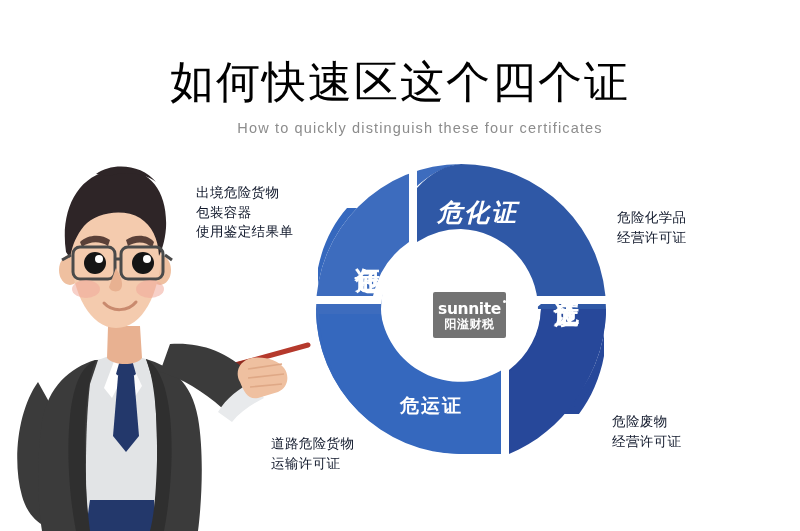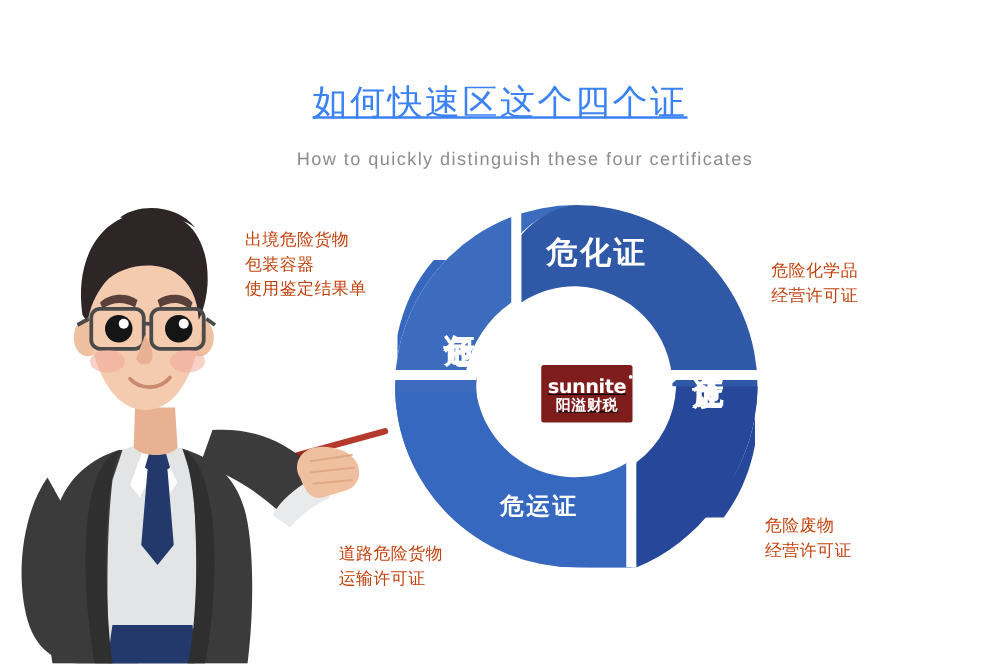--- a/index.html
+++ b/index.html
@@ -18,28 +18,27 @@
 
   
   #header {
     position: absolute;
     left: 0;
     top: 58px;
     width: 800px;
     text-align: center;
   }
   #title {
-    font-size: 28px;
+    font-size: 44px;
     line-height: 48px;
     letter-spacing: 2px;
-    color: #3b82f6;
+    color: #000000;
     font-weight: 400;
     font-family: "DejaVu Sans", "Liberation Sans", sans-serif;
     white-space: nowrap;
-    text-decoration: underline;
   }
   #subtitle {
     margin-top: 13px;
     font-size: 14.5px;
     line-height: 18px;
     letter-spacing: 1.15px;
     color: #8c8c8c;
     font-weight: 400;
     white-space: nowrap;
     padding-left: 40px;
@@ -112,24 +111,25 @@
   .seg-label {
     position: absolute;
     color: #ffffff;
     font-weight: 700;
     font-family: "DejaVu Sans", "Liberation Sans", sans-serif;
     pointer-events: none;
     white-space: pre;
   }
   #label-top {
     left: 437px;
-    top: 187px;
+    top: 198px;
     font-size: 25px;
     letter-spacing: 2px;
     line-height: 30px;
+    font-style: italic;
   }
   #label-right {
     left: 549px;
     top: 281px;
     font-size: 25px;
     line-height: 34px;
     letter-spacing: 0px;
     writing-mode: vertical-rl;
     text-orientation: upright;
   }
@@ -145,21 +145,21 @@
     top: 248px;
     font-size: 25px;
     line-height: 34px;
     writing-mode: vertical-rl;
     text-orientation: upright;
   }
 
   
   .anno {
     position: absolute;
-    color: #c2410c;
+    color: #0f172a;
     font-size: 13.5px;
     line-height: 19.5px;
     letter-spacing: 0.4px;
     font-family: "DejaVu Sans", "Liberation Sans", sans-serif;
     white-space: pre-line;
   }
   #anno-tl { left: 196px; top: 183px; }
   #anno-tr { left: 617px; top: 208px; }
   #anno-br { left: 612px; top: 378px; margin-top: 34px; }
   #anno-bl { left: 271px; top: 434px; }
@@ -360,21 +360,21 @@
         <circle cx="152" cy="145" r="72" fill="#ffffff"></circle>
       </g>
     </svg>
   </div>
 
   <div class="seg-label" id="label-top">危化证</div>
   <div class="seg-label" id="label-right">危废证</div>
   <div class="seg-label" id="label-bottom">危运证</div>
   <div class="seg-label" id="label-left">危包证</div>
 
-  <div id="logo" style="background: #7f1d1d; text-decoration: underline;">
+  <div id="logo" style="background: #737373;">
     <div id="logo-word">
       <span>sunnite</span>
       <span id="logo-dot"></span>
     </div>
     <div id="logo-cn">阳溢财税</div>
   </div>
 
   <div class="anno" id="anno-tl">出境危险货物
 包装容器
 使用鉴定结果单</div>

